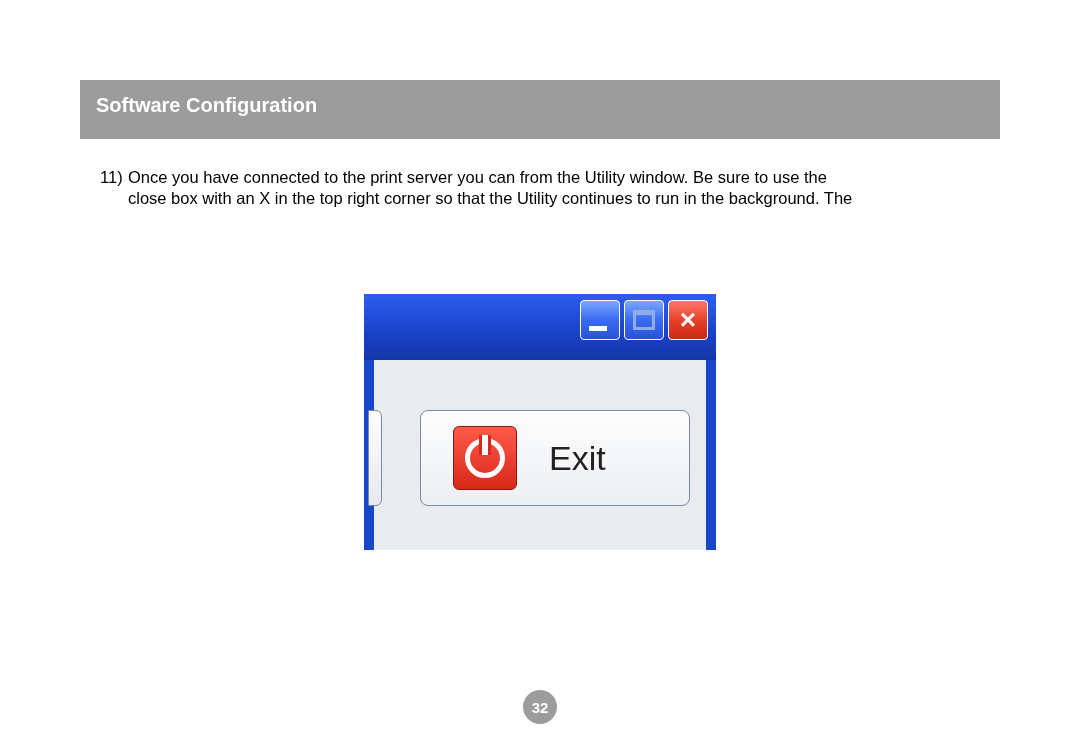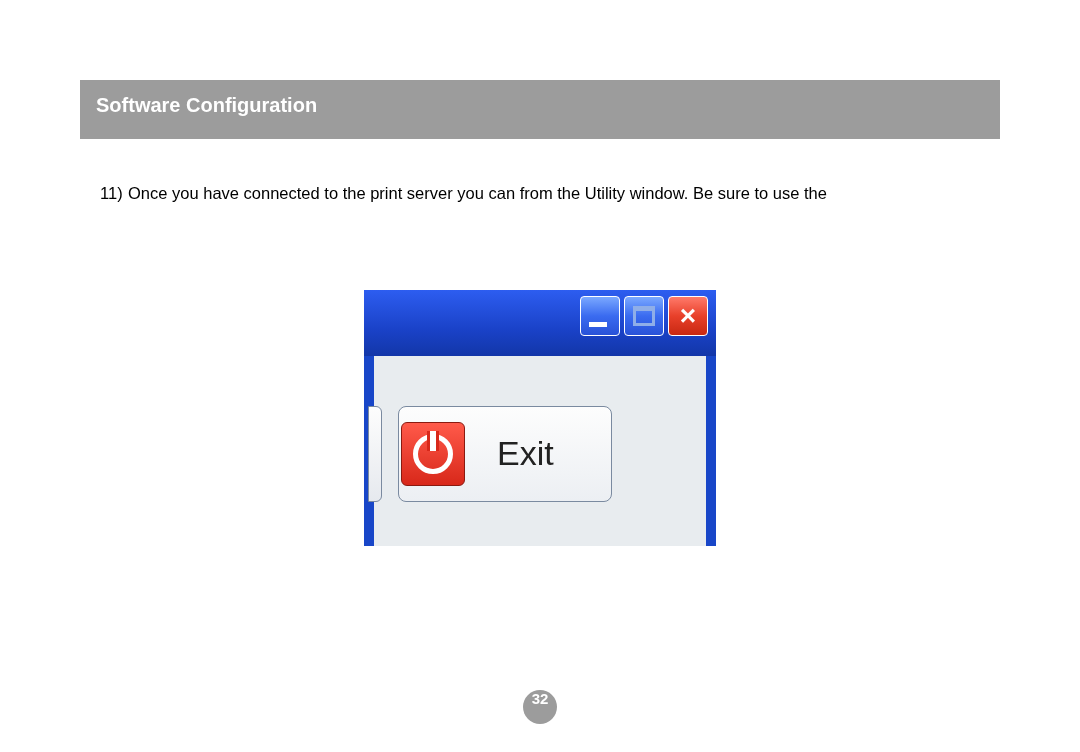--- a/index.html
+++ b/index.html
@@ -9,21 +9,21 @@
       font-family: Arial, Helvetica, sans-serif;
       background: #ffffff;
       position: relative;
     }
     .page {
       padding: 80px 80px 0 80px;
     }
     .header-bar {
       background: #9c9c9c;
       padding: 14px 16px 22px 16px;
-      margin-bottom: 44px;
+      margin-bottom: 28px;
     }
     .header-title {
       color: #ffffff;
       font-size: 20px;
       font-weight: bold;
     }
     .body-text {
       font-size: 16.5px;
       color: #000000;
       line-height: 1.25;
@@ -115,29 +115,29 @@
       left: -6px;
       width: 14px;
       height: 96px;
       border: 1px solid #7a8aa0;
       border-radius: 0 6px 6px 0;
       background: linear-gradient(to bottom, #fdfdfd 0%, #e6e9ee 100%);
     }
     .exit-btn {
       position: absolute;
       top: 50px;
-      left: 24px;
-      width: 214px;
+      left: 46px;
+      width: 270px;
       height: 96px;
       border: 1px solid #7a8aa0;
       border-radius: 8px;
       background: linear-gradient(to bottom, #fdfdfd 0%, #eceff3 100%);
       display: flex;
       align-items: center;
-      padding-left: 2px;
+      padding-left: 32px;
       gap: 32px;
     }
     .exit-icon {
       width: 64px;
       height: 64px;
       background: linear-gradient(to bottom, #ff5a4a 0%, #d8281a 100%);
       border: 1px solid #8a1a10;
       border-radius: 6px;
       display: flex;
       align-items: center;
@@ -171,36 +171,38 @@
     .page-number {
       position: absolute;
       bottom: 28px;
       left: 50%;
       transform: translateX(-50%);
       width: 34px;
       height: 34px;
       border-radius: 50%;
       background: #9c9c9c;
       display: flex;
+      align-items: center;
       justify-content: center;
       color: #ffffff;
       font-size: 15px;
       font-weight: bold;
     }
   </style>
 </head>
 <body>
 
 <div class="page">
   <div class="header-bar">
     <div class="header-title">Software Configuration</div>
   </div>
 
   <div class="body-text">
     <span class="step-number">11)</span><span>Once you have connected to the print server you can from the Utility window.  Be sure to use the</span>
+    <span class="cont">close box with an X in the top right corner so that the Utility continues to run in the background.  The</span>
   </div>
 
   <div class="screenshot-wrap">
     <div class="screenshot">
       <div class="titlebar-area">
         <div class="win-controls">
           <div class="win-btn min">
             <div class="min-glyph"></div>
           </div>
           <div class="win-btn max">

